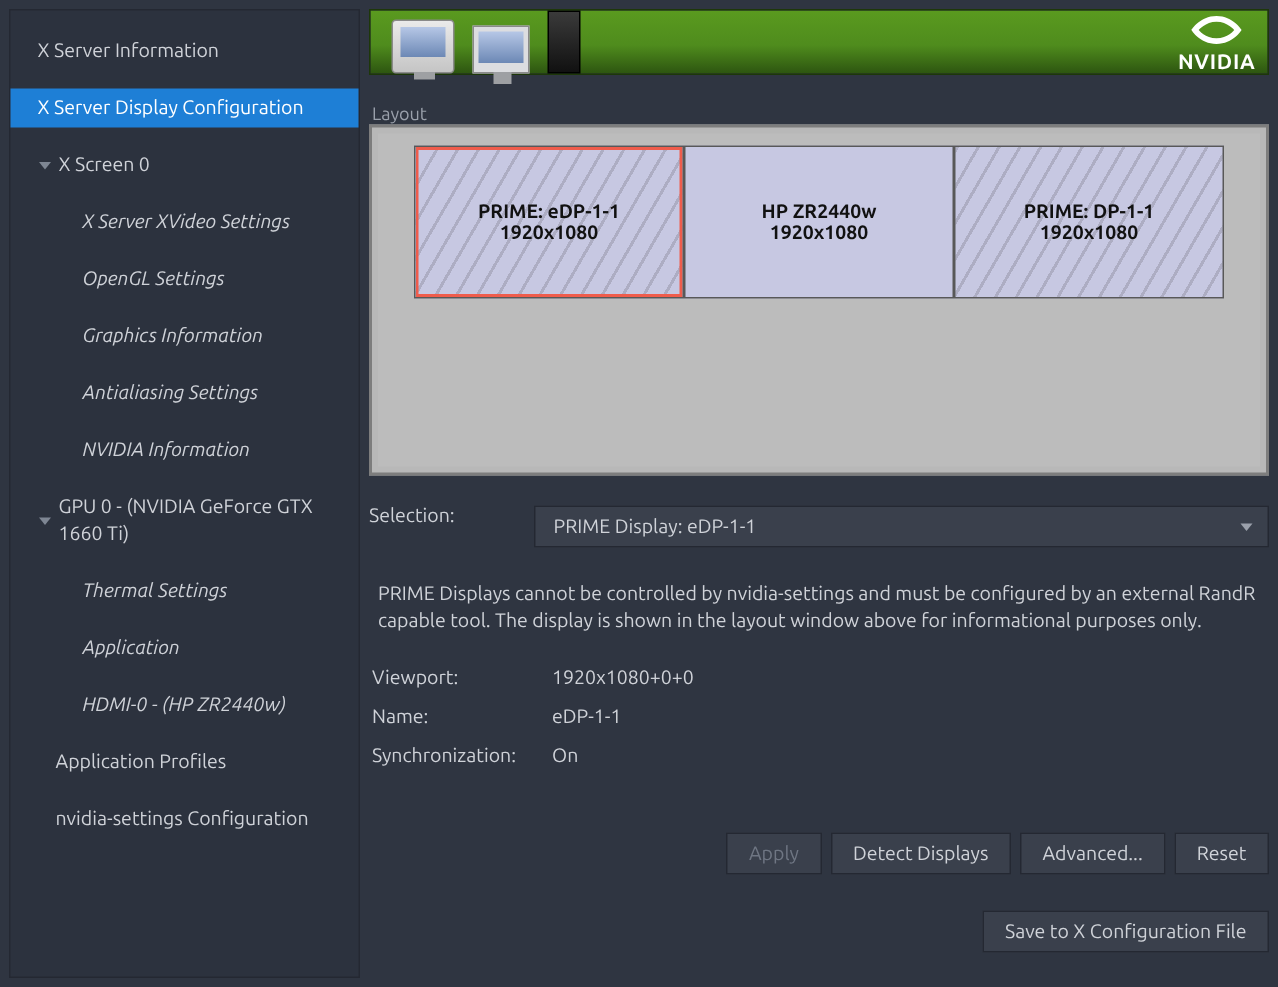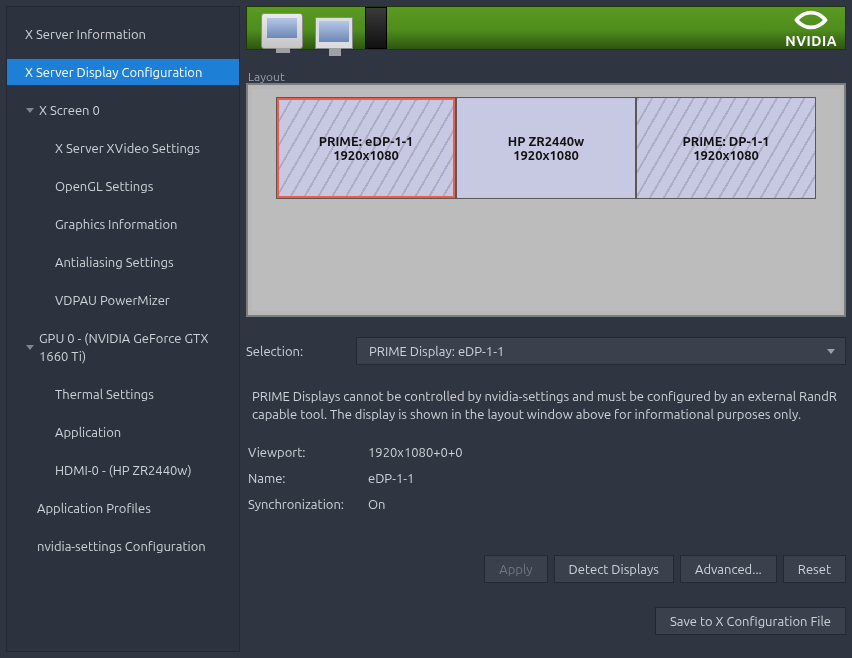--- a/index.html
+++ b/index.html
@@ -28,21 +28,21 @@
     padding: 4px 6px 4px 8px;
     line-height: 18px;
     display: flex;
     align-items: center;
     gap: 4px;
     cursor: pointer;
     margin-top: 12px;
   }
   .treeitem.depth0 { padding-left: 18px; }
   .treeitem.depth1 { padding-left: 30px; }
-  .treeitem.depth2 { padding-left: 48px; }
+  .treeitem.depth2 { padding-left: 48px; font-style: italic; }
   .treeitem.selected { background: #1e7fd6; color: #fff; }
   .expander {
     width: 10px; height: 10px;
     display: inline-block;
     position: relative;
     flex: 0 0 10px;
   }
   .expander::before {
     content: "";
     position: absolute;
@@ -160,21 +160,21 @@
     background-image: repeating-linear-gradient(
       -60deg,
       #c7c8e2 0, #c7c8e2 10px,
       #adadc3 10px, #adadc3 12px
     );
   }
   .display-box .dname { font-weight: bold; }
   .display-box .dres { font-weight: bold; }
 
   
-  .sel-row { display: flex; align-items: center; gap: 10px; }
+  .sel-row { display: flex; align-items: flex-start; gap: 10px; }
   .sel-row .lbl { width: 100px; }
   .combo {
     flex: 1;
     height: 28px;
     background: #3a404c;
     border: 1px solid #242832;
     display: flex; align-items: center; justify-content: space-between;
     padding: 0 10px 0 12px;
     cursor: pointer;
   }
@@ -234,21 +234,21 @@
     <div class="treeitem depth2">
       <span>OpenGL Settings</span>
     </div>
     <div class="treeitem depth2">
       <span>Graphics Information</span>
     </div>
     <div class="treeitem depth2">
       <span>Antialiasing Settings</span>
     </div>
     <div class="treeitem depth2">
-      <span>VDPAU PowerMizer</span>
+      <span>NVIDIA Information</span>
     </div>
     <div class="treeitem depth0">
       <span class="expander"></span>
       <span>GPU 0 - (NVIDIA GeForce GTX 1660 Ti)</span>
     </div>
     <div class="treeitem depth2">
       <span>Thermal Settings</span>
     </div>
     <div class="treeitem depth2">
       <span>Application</span>

